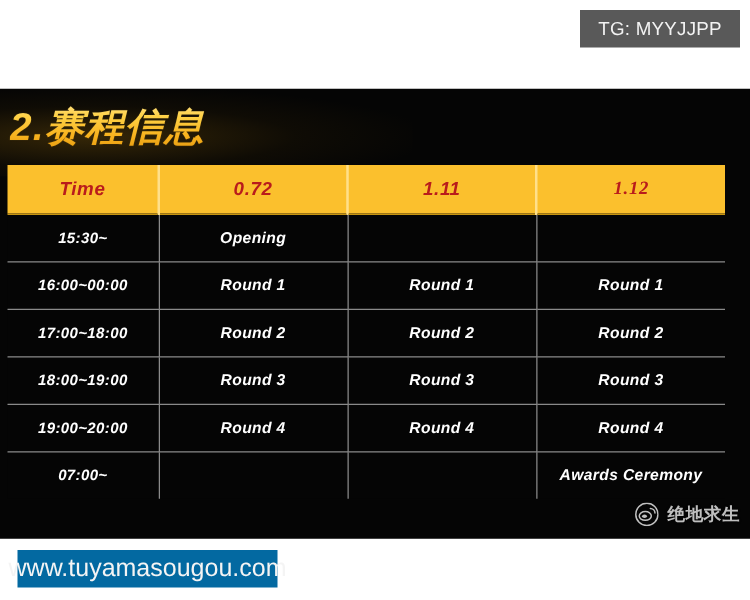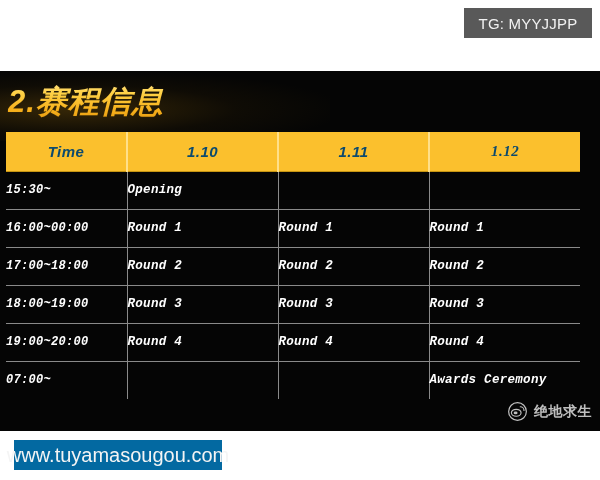--- a/index.html
+++ b/index.html
@@ -86,45 +86,45 @@
     border-collapse: collapse;
     table-layout: fixed;
   }
 
   .schedule col.c-time { width: 121px; }
   .schedule col.c-day  { width: 151px; }
 
   .schedule th {
     height: 39px;
     background: #fbc02d;
-    color: #0c4a6e;
+    color: #b91c1c;
     font-size: 15px;
     font-weight: bold;
     font-style: italic;
     letter-spacing: 0.5px;
     text-align: center;
     vertical-align: middle;
     border-right: 2px solid #ffe08a;
     border-bottom: 1px solid #c79512;
   }
   .schedule th:last-child { border-right: none; font-family: Liberation Serif, serif; }
 
   .schedule td {
     height: 38px;
     background: #050505;
     color: #ffffff;
     font-size: 12.5px;
     font-weight: bold;
     font-style: italic;
     letter-spacing: 0.3px;
+    text-align: center;
     vertical-align: middle;
     border-right: 1px solid #8a8a8a;
     border-bottom: 1px solid #8a8a8a;
     white-space: nowrap;
-    font-family: Liberation Mono, monospace;
   }
   .schedule td:last-child { border-right: none; }
   .schedule tr:last-child td { border-bottom: none; }
 
   .schedule td.time-col { font-size: 12px; }
 
   
   .watermark {
     position: absolute;
     top: 331px;
@@ -178,21 +178,21 @@
     <table class="schedule">
       <colgroup>
         <col class="c-time">
           <col class="c-day">
           <col class="c-day">
           <col class="c-day">
       </colgroup>
       <thead>
         <tr>
           <th>Time</th>
-          <th>1.10</th>
+          <th>0.72</th>
           <th>1.11</th>
           <th>1.12</th>
         </tr>
       </thead>
       <tbody>
         <tr>
           <td class="time-col">15:30~</td>
           <td>Opening</td>
           <td></td>
           <td></td>

